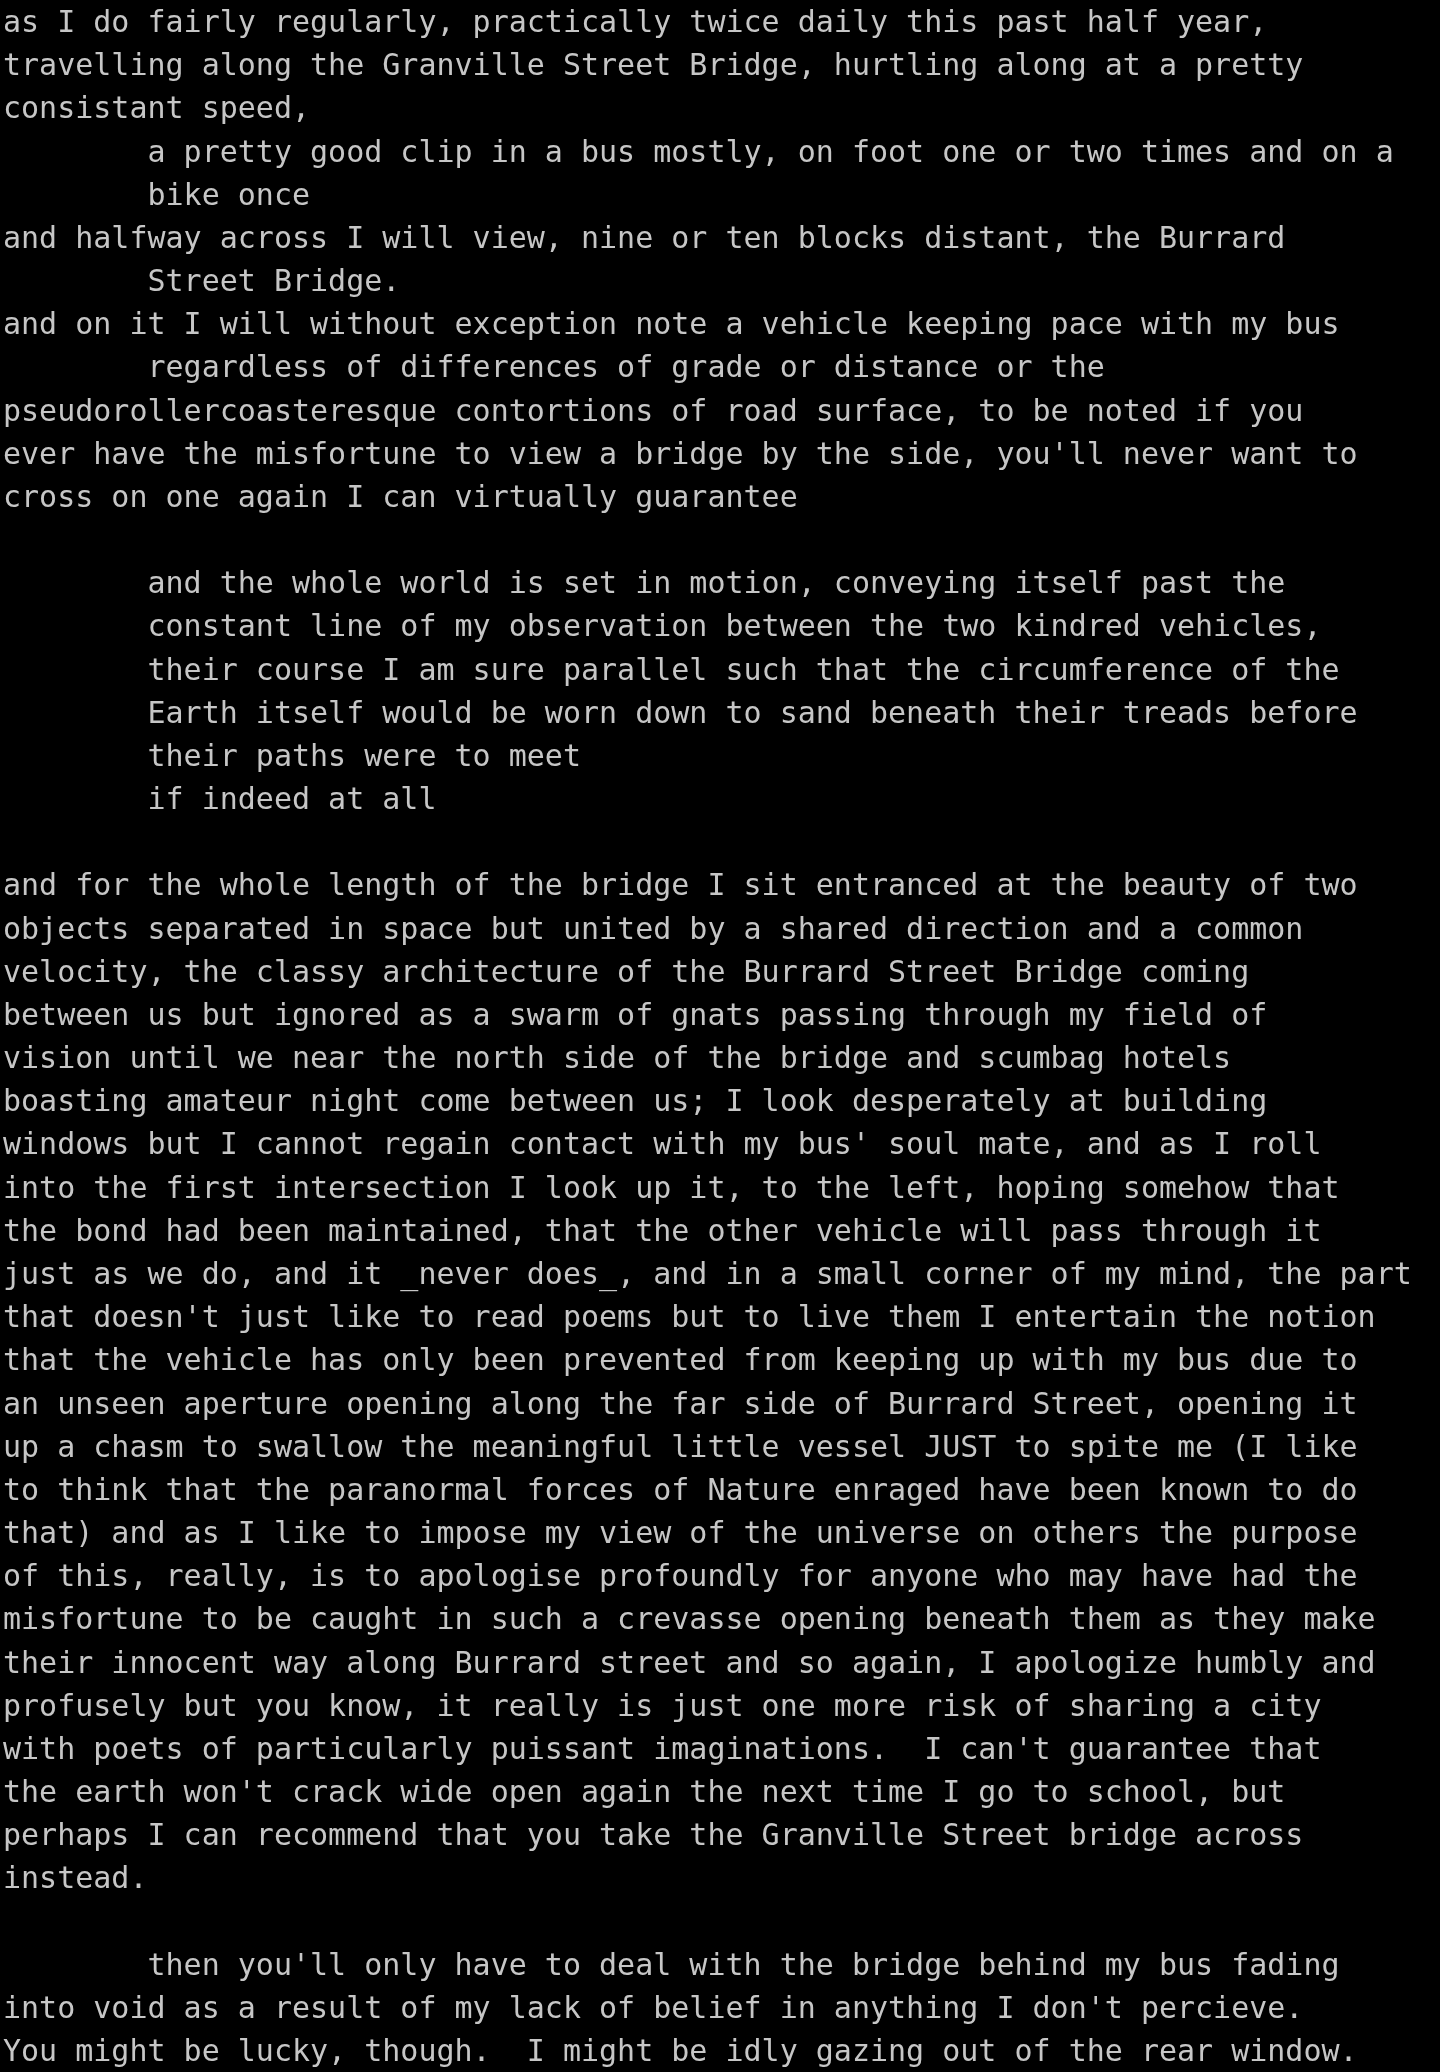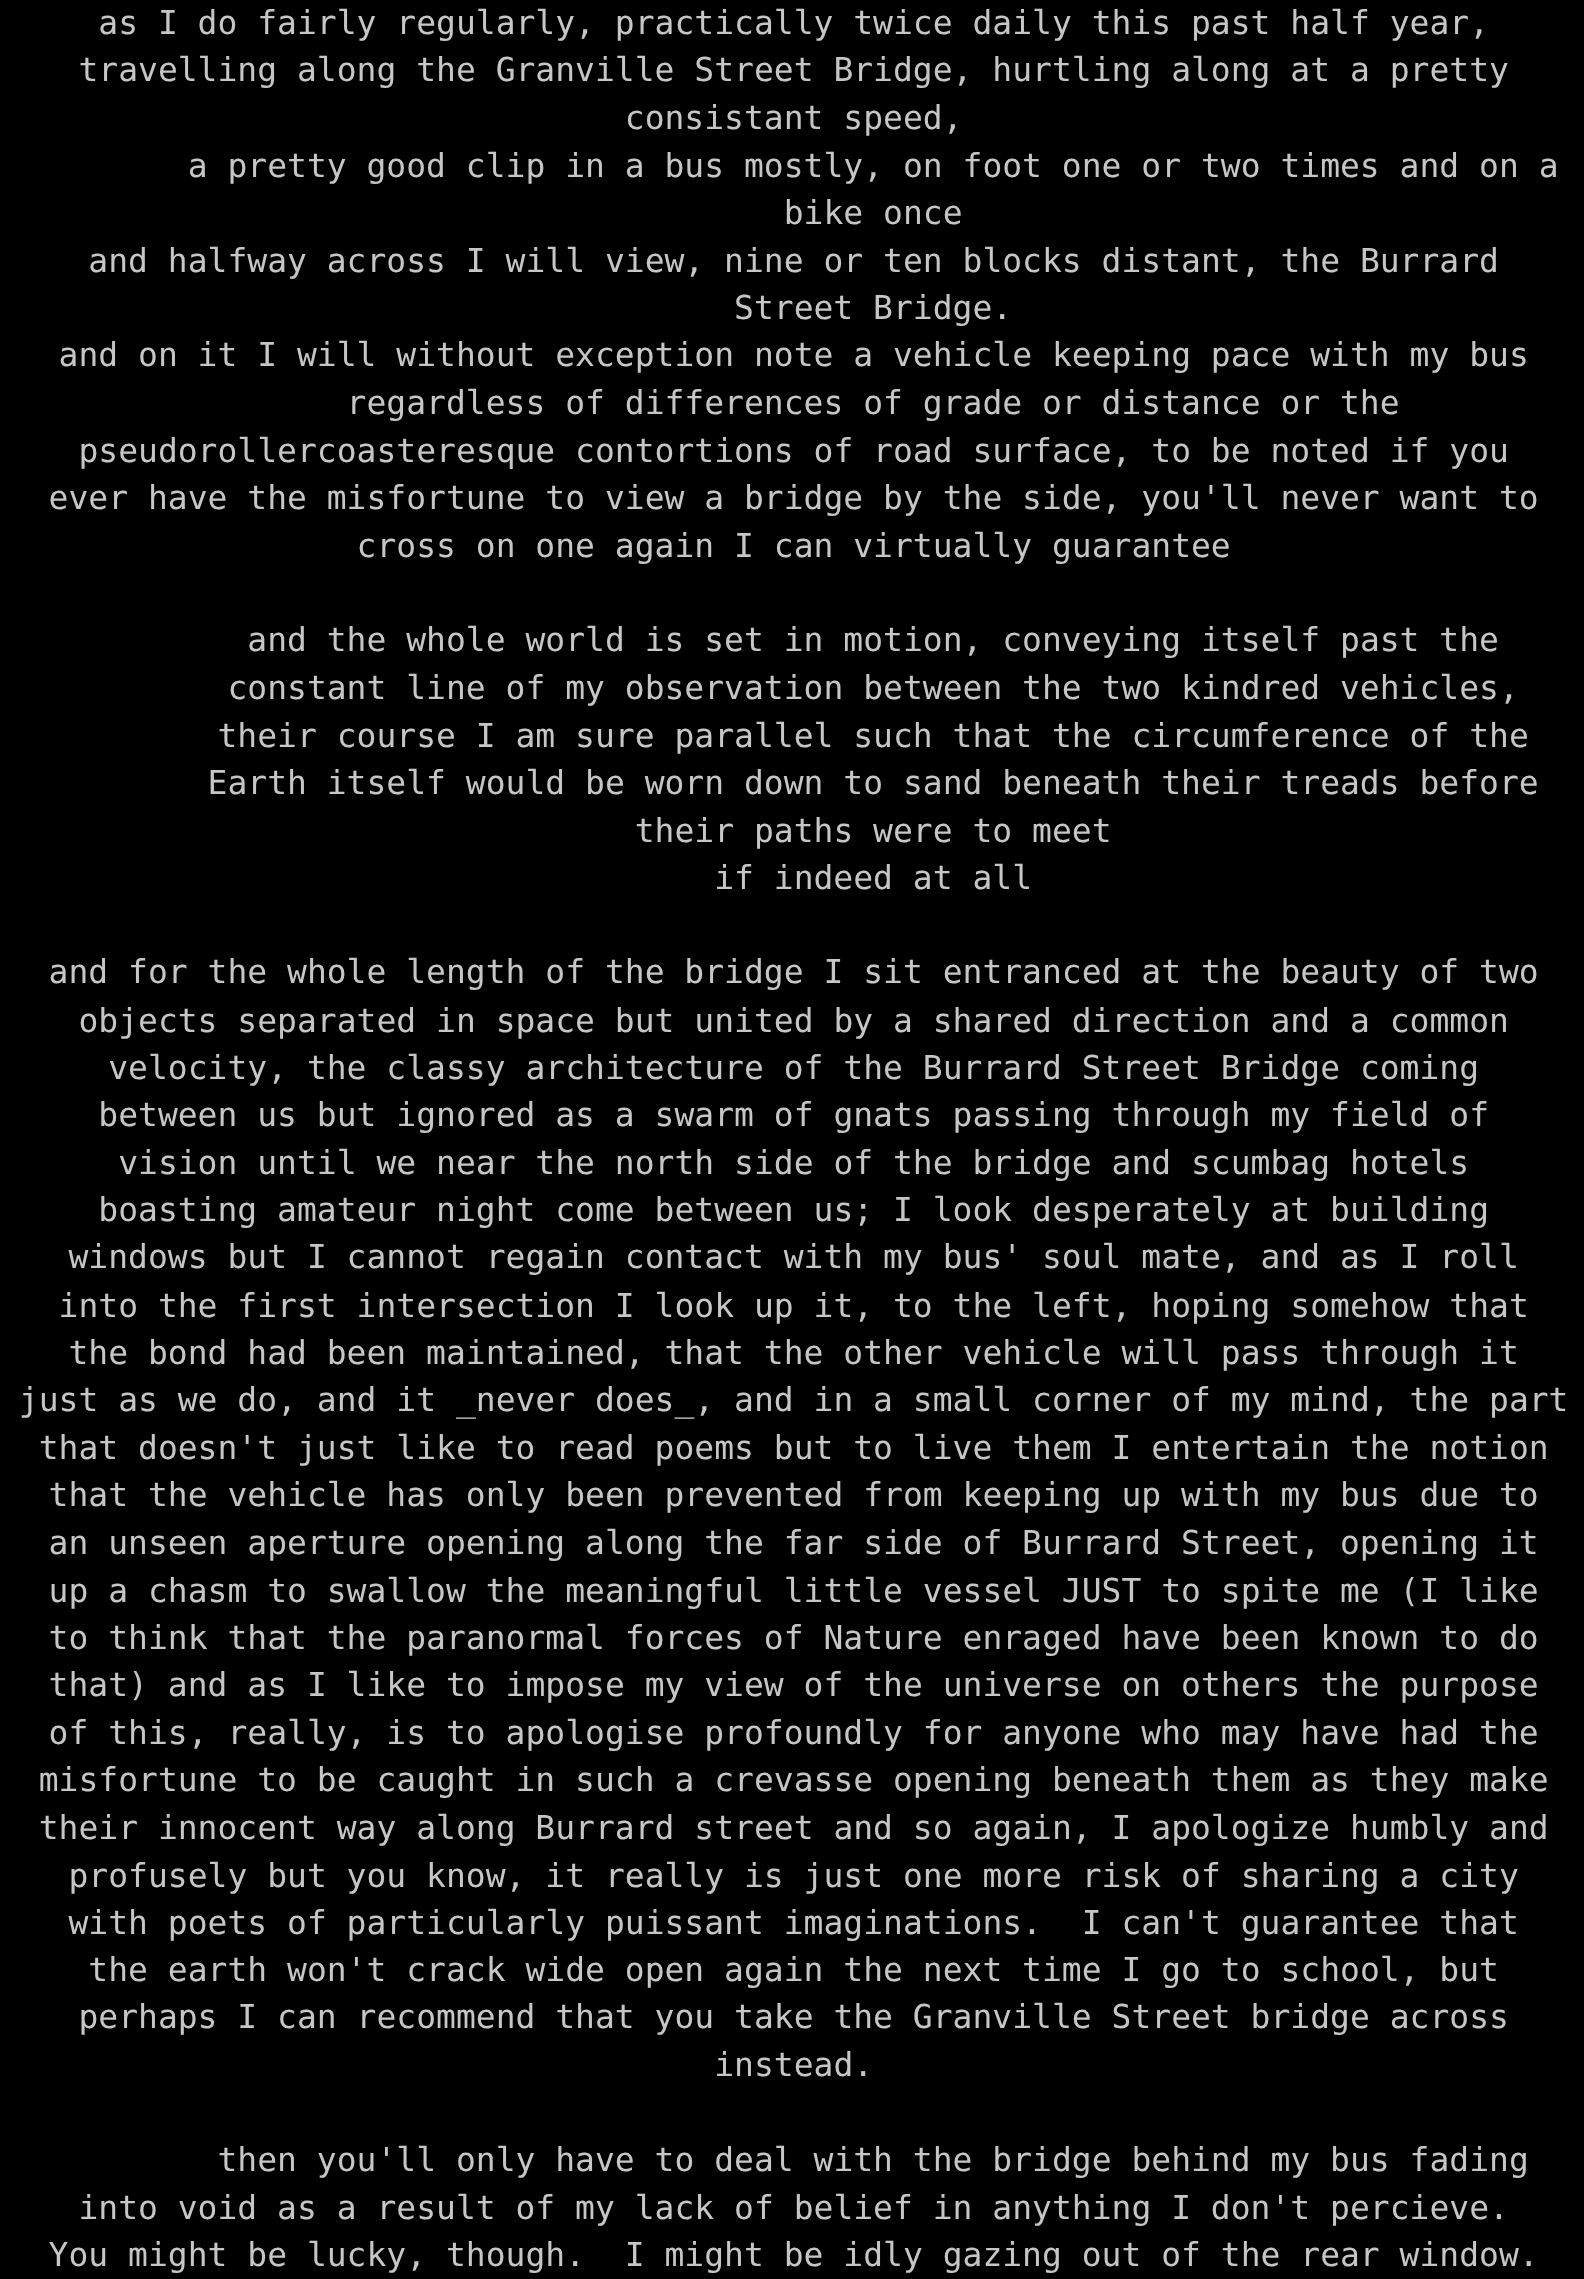--- a/index.html
+++ b/index.html
@@ -6,21 +6,20 @@
     margin: 0;
     padding: 0;
     background: #000000;
   }
   .screen {
     position: relative;
     width: 1440px;
     height: 2072px;
     background: #000000;
     overflow: hidden;
-    text-align: center;
   }
   pre.terminal-text {
     margin: 0;
     padding: 0 0 0 3px;
     font-family: "DejaVu Sans Mono", "Liberation Mono", monospace;
     font-size: 30px;
     line-height: 43.166px;
     color: #c6c6c6;
     white-space: pre;
     letter-spacing: 0px;

